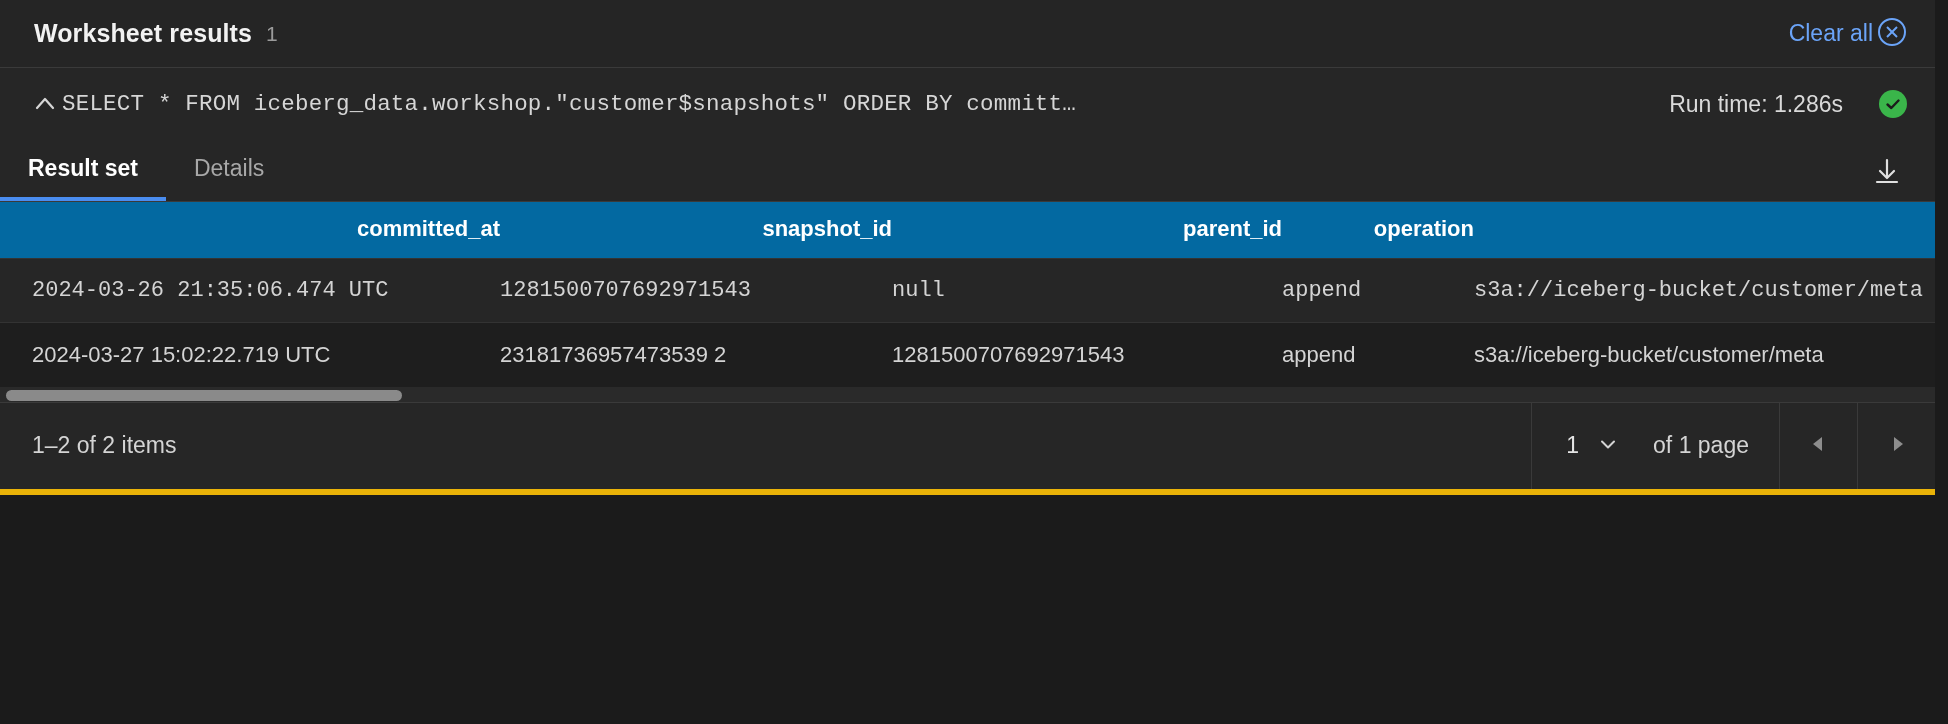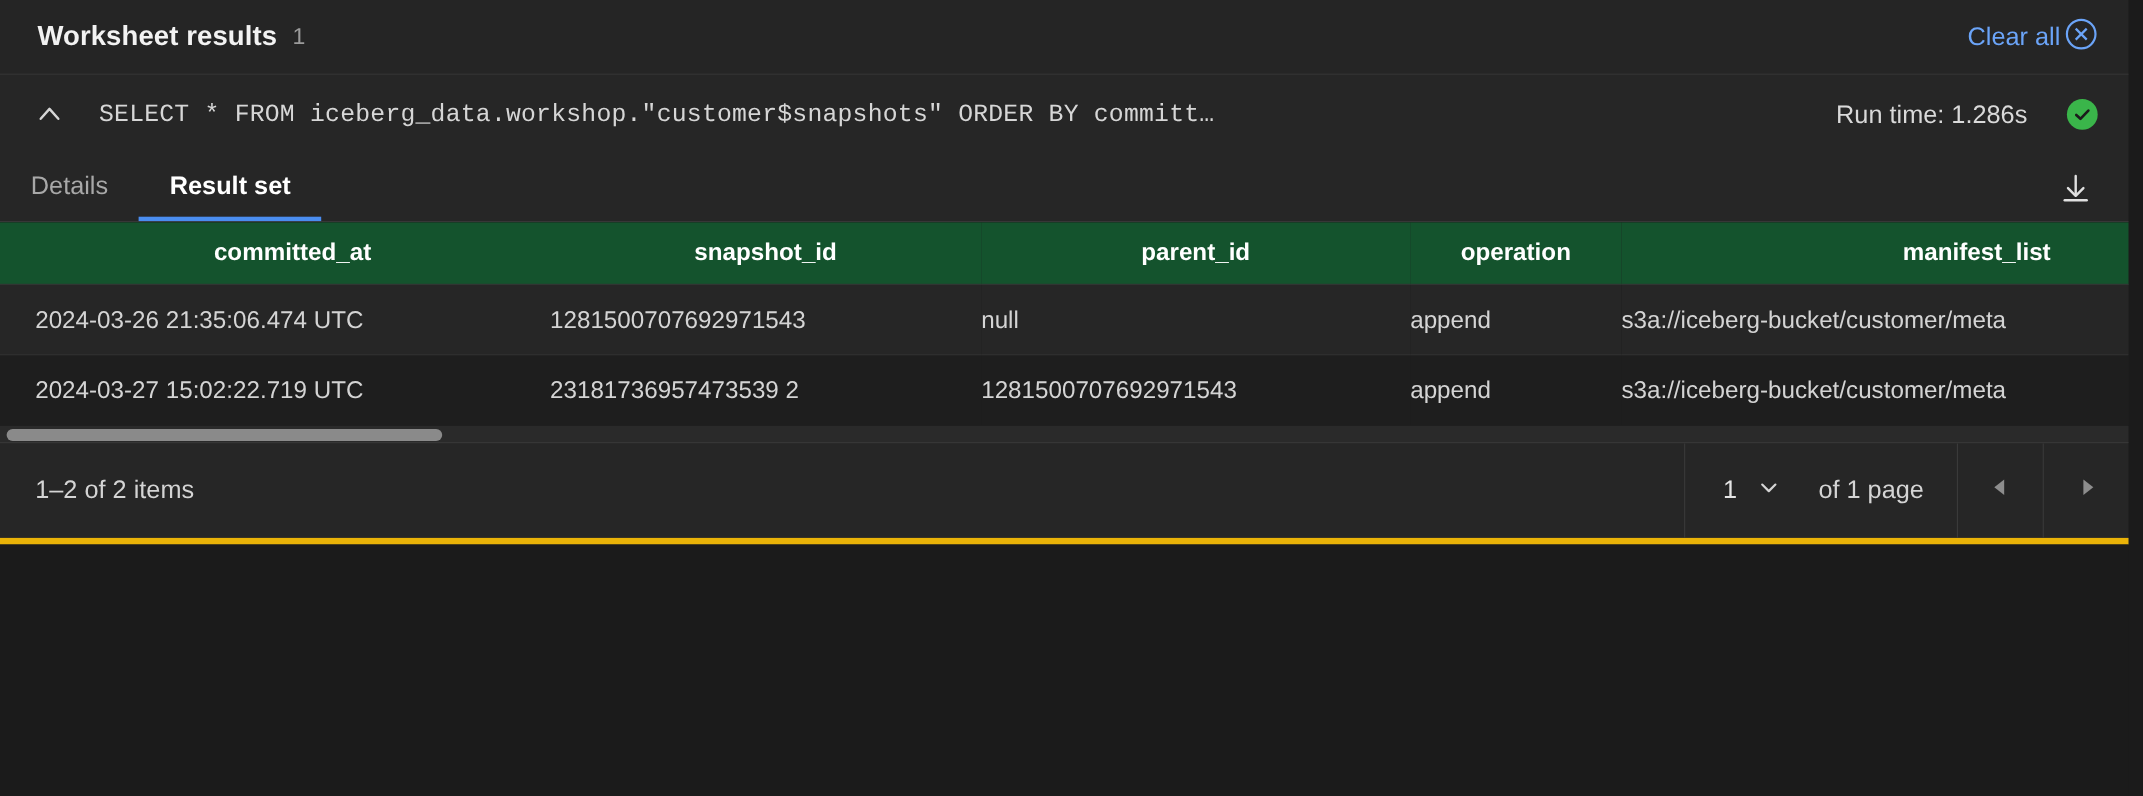--- a/index.html
+++ b/index.html
@@ -64,21 +64,20 @@
   .collapse-btn {
     width: 34px;
     height: 34px;
     display: flex;
     align-items: center;
     justify-content: center;
     cursor: pointer;
     flex: 0 0 34px;
   }
   .query-text {
-    margin-left: 28px;
     font-family: "Liberation Mono", "DejaVu Sans Mono", monospace;
     font-size: 22.5px;
     color: #d6d6d6;
     white-space: nowrap;
     overflow: hidden;
     letter-spacing: .2px;
   }
   .query-spacer { flex: 1 1 auto; }
   .runtime-wrap {
     display: flex;
@@ -142,38 +141,38 @@
     background: #1e1e1e;
     overflow: hidden;
     position: relative;
   }
   table.result-table {
     border-collapse: collapse;
     table-layout: fixed;
     width: 2120px;
   }
   table.result-table th {
-    background: #14532d;
+    background: #0369a1;
     color: #ffffff;
     font-size: 22px;
     font-weight: bold;
-    text-align: center;
+    text-align: right;
     padding: 14px 0 16px 0;
     height: 54px;
     white-space: nowrap;
   }
   table.result-table td {
     color: #d4d4d4;
     font-size: 22px;
     padding: 15px 0;
     height: 64px;
     white-space: nowrap;
     overflow: hidden;
   }
-  table.result-table tr.row-even td { background: #262626; }
+  table.result-table tr.row-even td { background: #262626; font-family: Liberation Mono, monospace; }
   table.result-table tr.row-odd td { background: #1e1e1e; }
   table.result-table tr td { border-top: 1px solid #333333; }
   .c0 { width: 500px; padding-left: 32px !important; }
   .c1 { width: 392px; }
   .c2 { width: 390px; }
   .c3 { width: 192px; }
   .c4 { width: 646px; }
 
   
   .hscroll {
@@ -282,25 +281,25 @@
       <span class="status-ok">
         <svg width="20" height="20" viewBox="0 0 20 20">
           <polyline points="4.5,10.5 8.3,14 15.5,6.5" fill="none" stroke="#1b1b1b" stroke-width="2.4" stroke-linecap="round" stroke-linejoin="round"></polyline>
         </svg>
       </span>
     </div>
   </div>
 
   <div class="tab-row">
     <div class="tabs">
+      <div class="tab active">
+        <span>Result set</span>
+      </div>
       <div class="tab">
         <span>Details</span>
-      </div>
-      <div class="tab active">
-        <span>Result set</span>
       </div>
     </div>
     <div class="tab-spacer"></div>
     <div class="download-btn">
       <svg width="34" height="34" viewBox="0 0 34 34">
         <line x1="17" y1="6" x2="17" y2="23" stroke="#e0e0e0" stroke-width="2.2" stroke-linecap="round"></line>
         <polyline points="10,17 17,24 24,17" fill="none" stroke="#e0e0e0" stroke-width="2.2" stroke-linecap="round" stroke-linejoin="round"></polyline>
         <line x1="7" y1="28" x2="27" y2="28" stroke="#e0e0e0" stroke-width="2.2" stroke-linecap="round"></line>
       </svg>
     </div>

